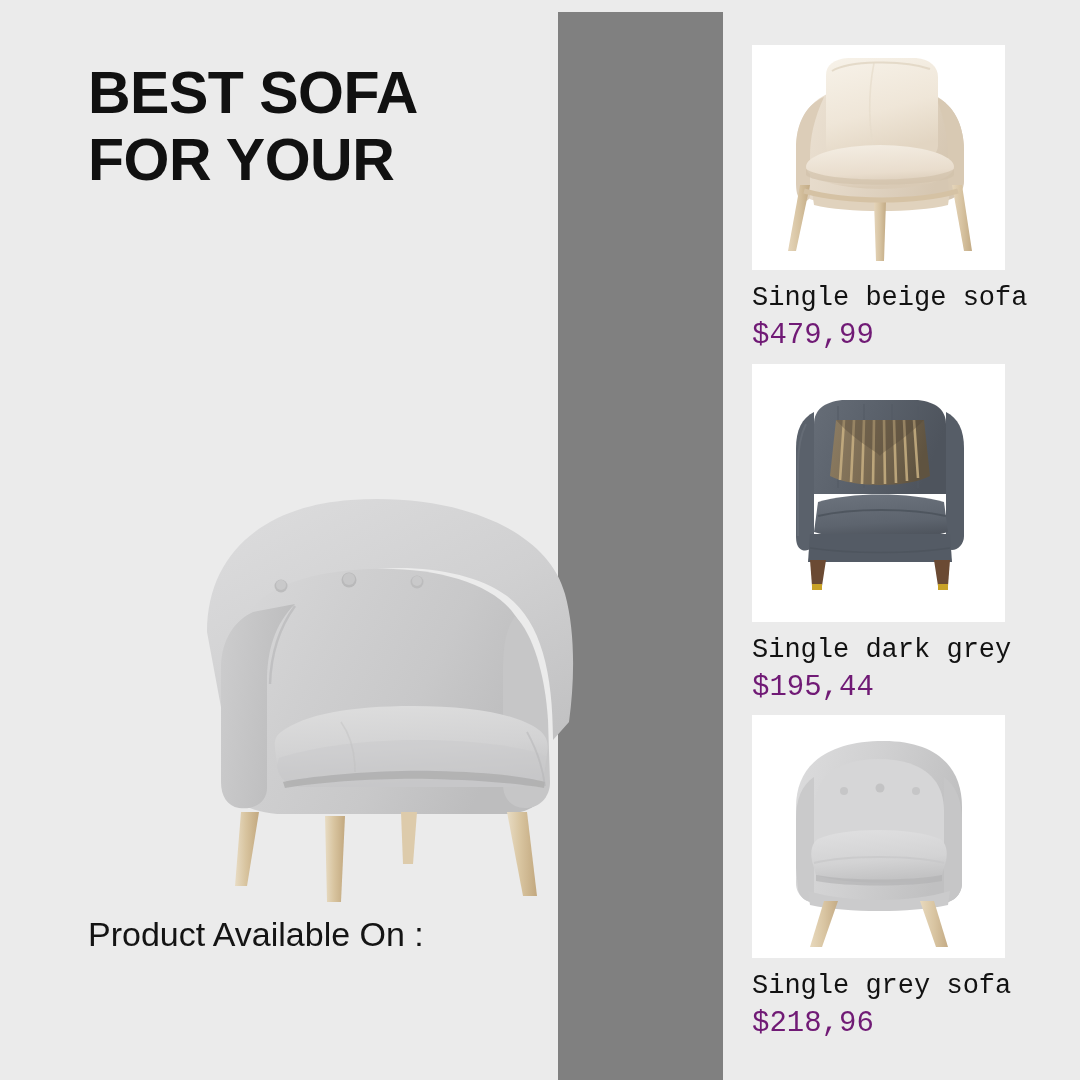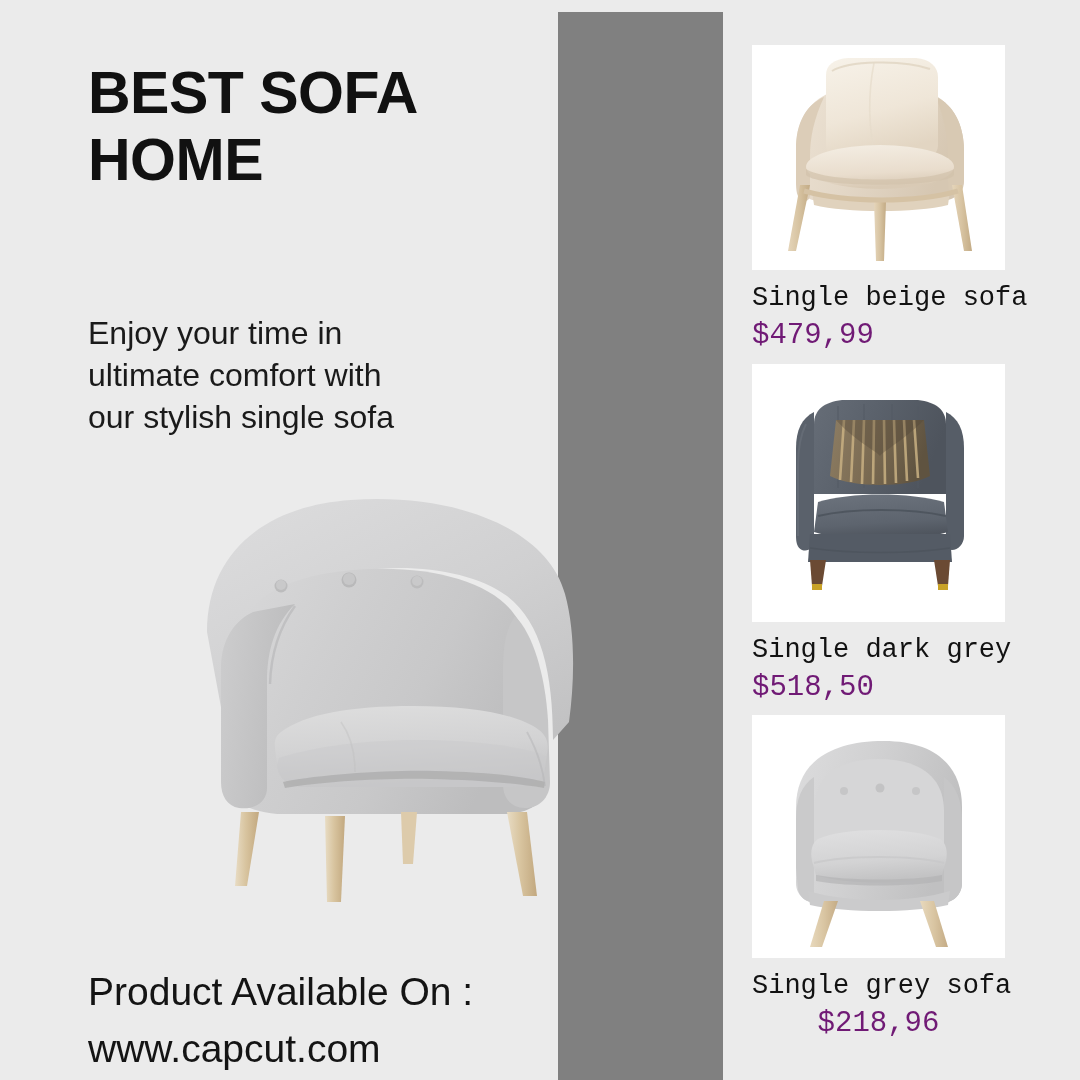--- a/index.html
+++ b/index.html
@@ -52,23 +52,23 @@
     width:450px;
     font-size:32px;
     font-weight:normal;
     line-height:1.32;
     color:#1a1a1a;
   }
   .subheadline .sub-line { display:block; }
 
   .footer-block {
     position:absolute;
-    left:88px; top:952px;
+    left:88px; top:898px;
     width:460px;
-    font-size:39px;
+    font-size:34px;
     line-height:1.45;
     color:#141414;
   }
   .footer-block .foot-line { display:block; white-space:nowrap; }
 
   
   .hero-sofa {
     position:absolute;
     left:155px; top:470px;
     width:480px; height:420px;
@@ -79,21 +79,21 @@
   
   .product-column {
     position:absolute;
     left:723px; top:0;
     width:357px; height:1080px;
   }
 
   .product-item { position:absolute; left:29px; width:253px; }
   .product-item.p0 { top:33px; }
   .product-item.p1 { top:352px; }
-  .product-item.p2 { top:703px;text-align:center; }
+  .product-item.p2 { top:703px; }
 
   .product-thumb {
     width:253px;
     background:#ffffff;
     overflow:hidden;
     position:relative;
   }
   .product-thumb.t0 { height:225px; }
   .product-thumb.t1 { height:258px; }
   .product-thumb.t2 { height:243px; }
@@ -116,32 +116,26 @@
 </style>
 </head>
 <body>
 
 <div id="poster">
 
   <div class="left-panel">
 
     <div class="headline">
       <span class="hl-line">BEST SOFA</span>
-      <span class="hl-line">HOME</span>
+      <span class="hl-line">FOR YOUR</span>
     </div>
 
-    <div class="subheadline">
-      <span class="sub-line">Enjoy your time in</span>
-      <span class="sub-line">ultimate comfort with</span>
-      <span class="sub-line">our stylish single sofa</span>
-    </div>
 
     <div class="footer-block">
       <span class="foot-line">Product Available On :</span>
-      <span class="foot-line">www.capcut.com</span>
     </div>
   </div>
 
   <div class="divider-band"></div>
 
   <div class="hero-sofa">
     <svg viewBox="0 0 480 420" xmlns="http://www.w3.org/2000/svg">
       <defs>
         <linearGradient id="heroBody" x1="0" y1="0" x2="1" y2="0.4">
           <stop offset="0%" stop-color="#d9d9da"></stop>
@@ -331,21 +325,21 @@
           <path d="M58,184 C100,190 158,190 198,184" stroke="#4b525b" stroke-width="1.6" fill="none" opacity="0.7"></path>
 
           <path d="M58,196 L74,196 L70,222 L60,222 Z" fill="#6b4a33"></path>
           <rect x="60" y="220" width="10" height="6" fill="#c9a227"></rect>
           <path d="M182,196 L198,196 L196,222 L186,222 Z" fill="#6b4a33"></path>
           <rect x="186" y="220" width="10" height="6" fill="#c9a227"></rect>
         </svg>
       </div>
       <div class="product-text">
         <div class="product-name">Single dark grey</div>
-        <div class="product-price">$518,50</div>
+        <div class="product-price">$195,44</div>
       </div>
     </div>
 
     <div class="product-item p2">
       <div class="product-thumb t2">
         <svg viewBox="0 0 253 243" xmlns="http://www.w3.org/2000/svg">
           <defs>
             <linearGradient id="greyBody" x1="0" y1="0" x2="1" y2="0.3">
               <stop offset="0%" stop-color="#dcdcdd"></stop>
               <stop offset="50%" stop-color="#d0d0d1"></stop>

